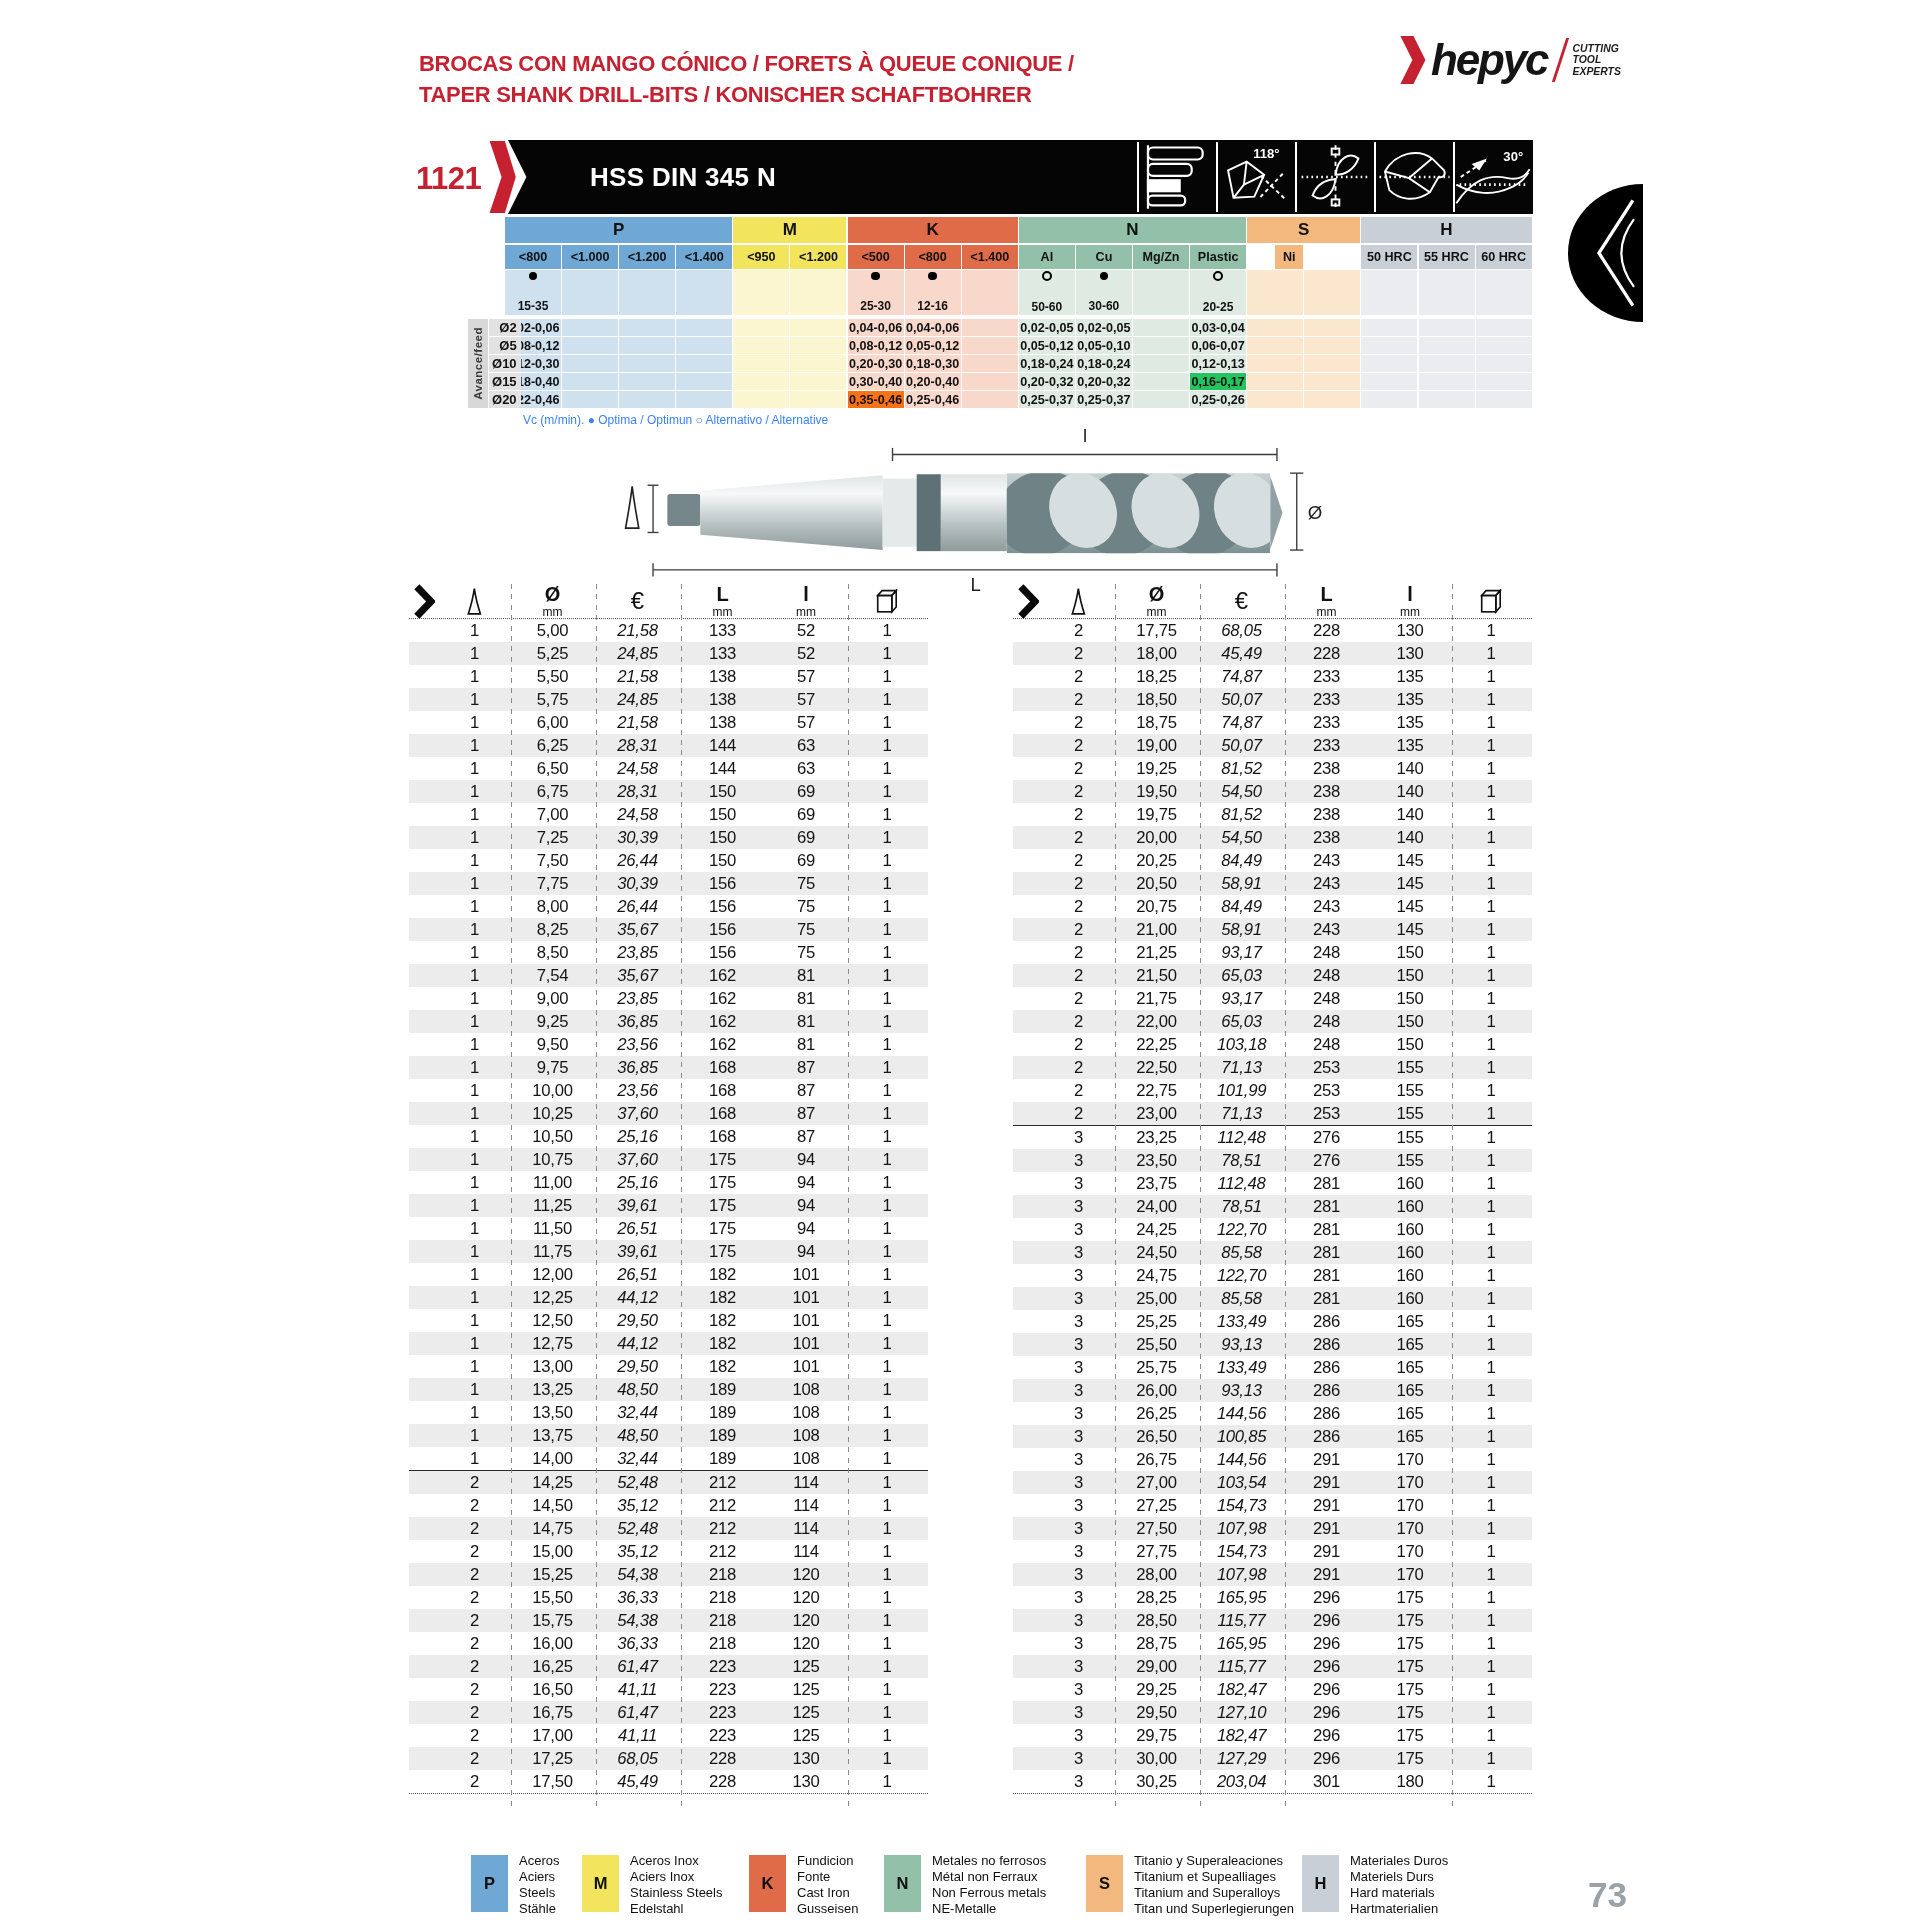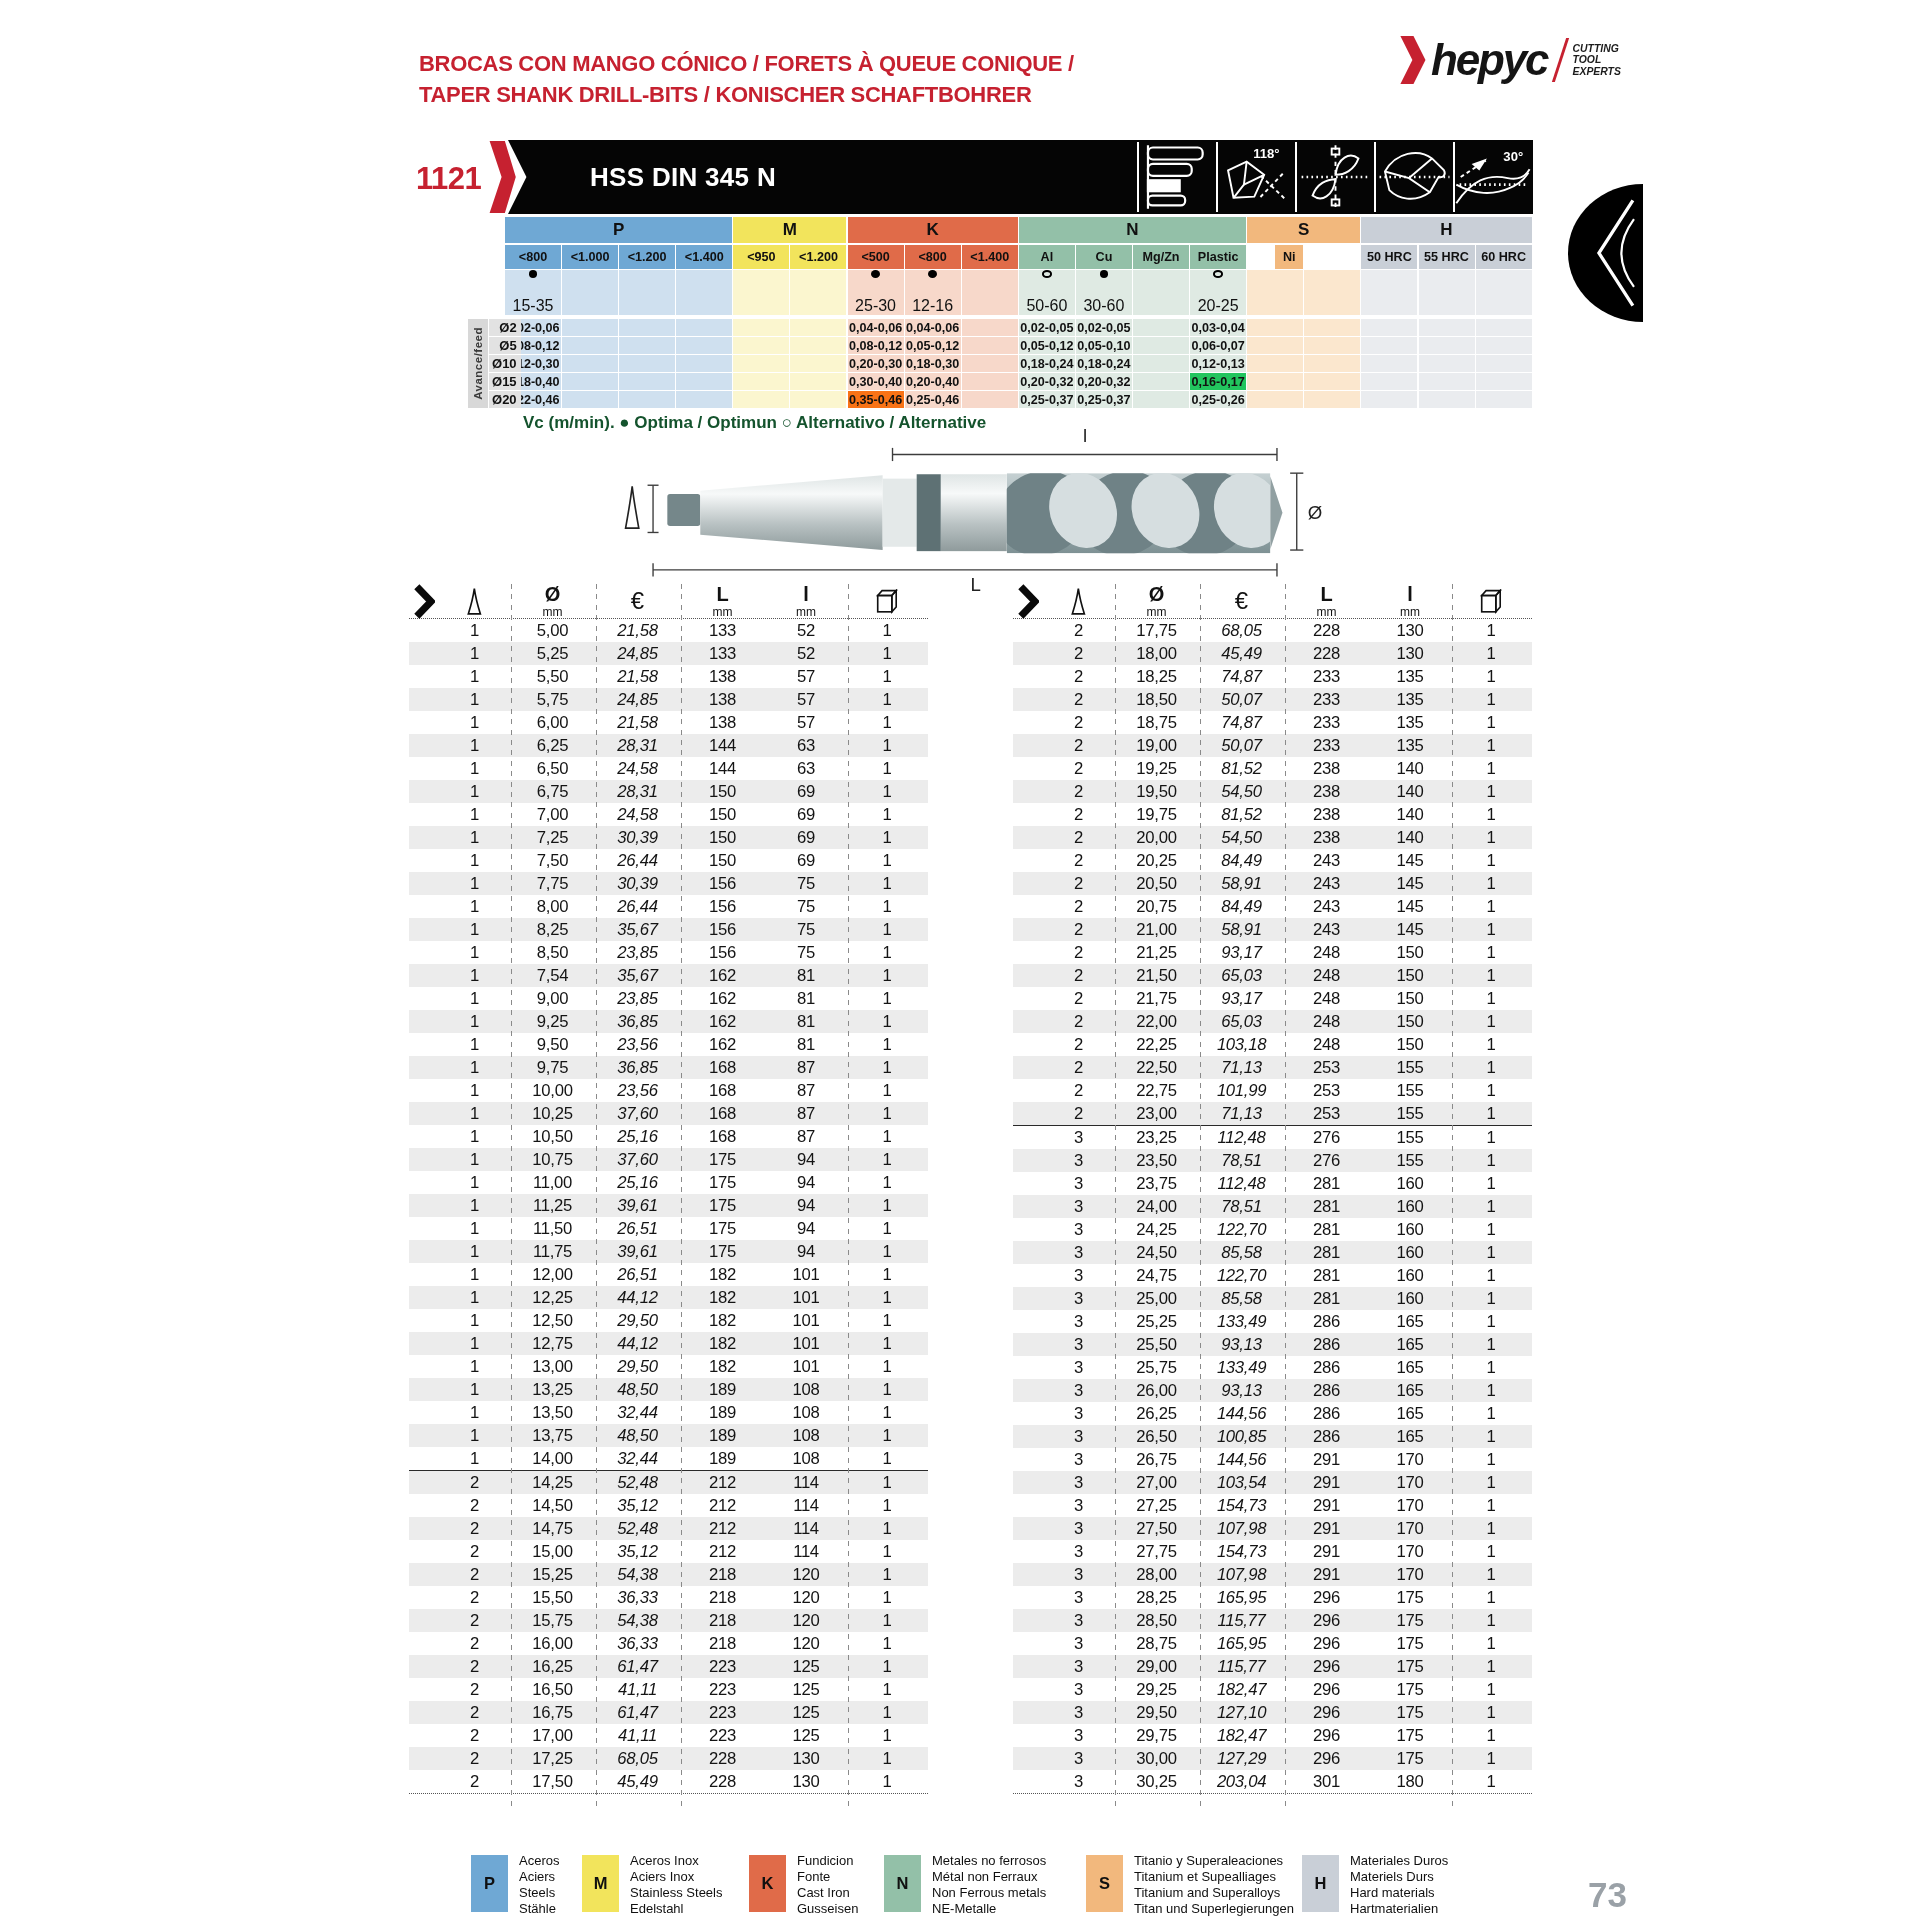--- a/index.html
+++ b/index.html
@@ -30,29 +30,29 @@
   .sgrid{position:absolute;left:0;display:grid;grid-template-columns:repeat(18,56px);column-gap:1.1px;}
   #sgroups{top:0;grid-auto-rows:26px;}
   #ssubs{top:27.5px;grid-auto-rows:24px;}
   #svc{top:53px;grid-auto-rows:45px;}
   #sfeeds{top:102px;grid-auto-rows:17px;row-gap:1.1px;}
   .gcell{display:flex;align-items:center;justify-content:center;font-size:17px;font-weight:700;}
   .subcell{display:flex;align-items:center;justify-content:center;font-size:12.6px;font-weight:700;}
   .vccell{display:flex;flex-direction:column;align-items:center;justify-content:center;}
   .dot{width:8.8px;height:8.8px;border-radius:50%;background:#000;}
   .ring{width:6.6px;height:6.6px;border-radius:50%;border:2.2px solid #000;background:transparent;}
-  .vcval{font-size:16px;font-weight:400;margin-top:19px;}
+  .vcval{font-size:12px;font-weight:700;margin-top:19px;}
   .fcell{display:flex;align-items:center;justify-content:center;font-size:12.6px;font-weight:700;}
   .avance{position:absolute;left:468px;top:319px;width:20px;height:89px;background:#d8d8d8;
           display:flex;align-items:center;justify-content:center;}
   .avance span{writing-mode:vertical-rl;transform:rotate(180deg);font-size:11.5px;font-weight:700;color:#3a3a3a;letter-spacing:0.5px;}
   #feedlabels{position:absolute;left:489px;top:319px;width:32px;}
   .flabel{height:17px;margin-bottom:1.1px;background:#e2e2e2;display:flex;align-items:center;
           justify-content:flex-end;padding-right:4.4px;font-size:13px;font-weight:700;}
-  .sfoot{position:absolute;left:523px;top:413px;font-size:17px;font-weight:700;color:#14532d;}
+  .sfoot{position:absolute;left:523px;top:413px;font-size:12px;font-weight:400;color:#3b82f6;}
 
   
   .drill{position:absolute;left:619px;top:428px;}
   .dim{stroke:#3c3c3c;stroke-width:2.5;}
   .dimlab{font-size:34px;fill:#222;font-family:"Liberation Sans",sans-serif;}
   .conepath{fill:none;stroke:#222;stroke-width:3;}
 
   
   .ctable{position:absolute;top:584px;width:519px;}
   #ct-left{left:409px;} #ct-right{left:1013px;}

